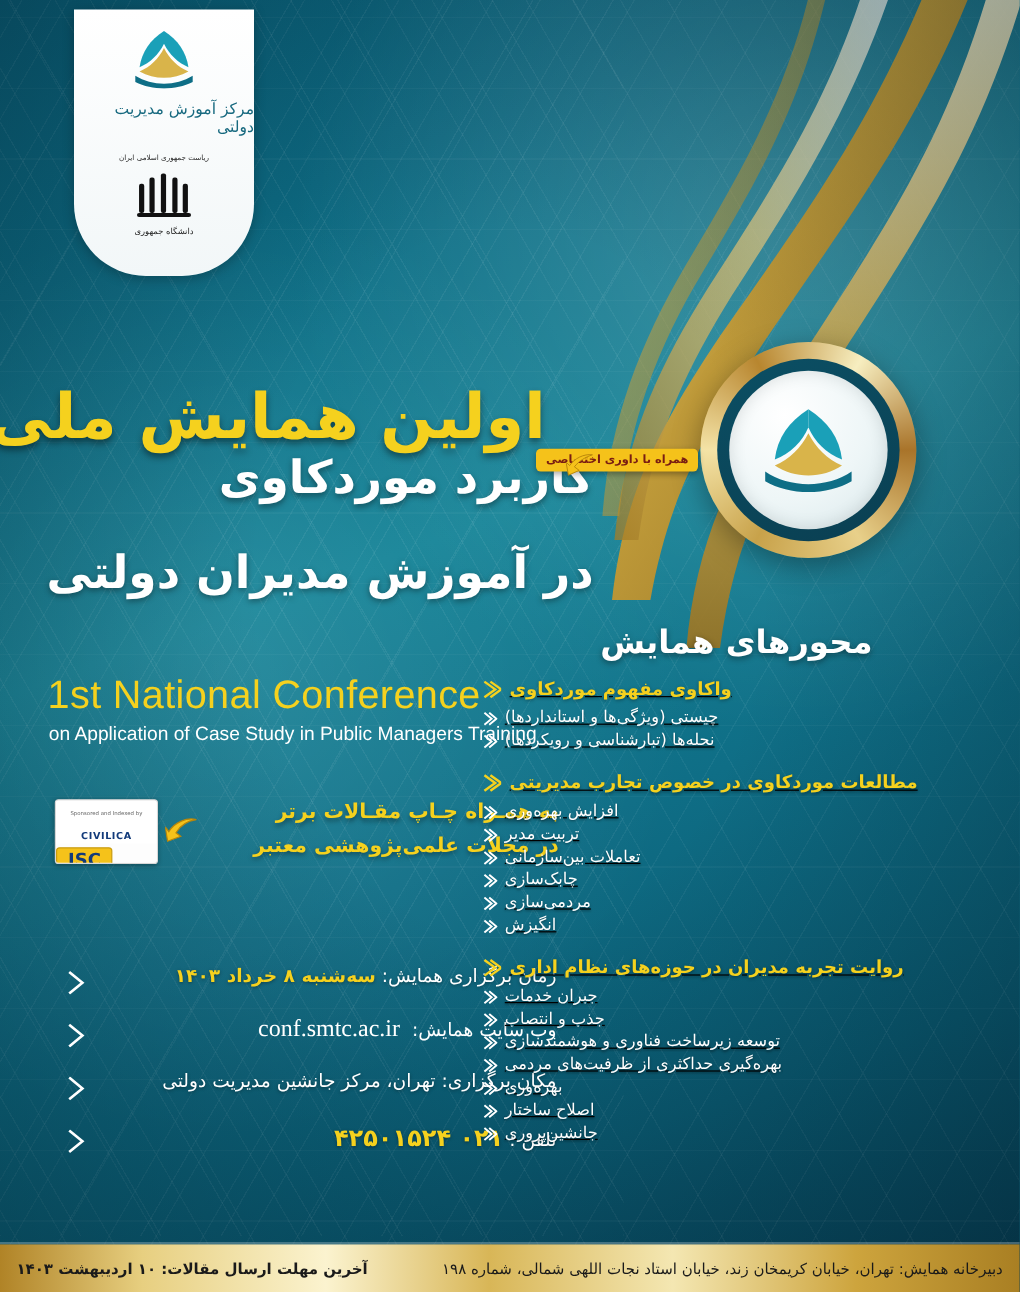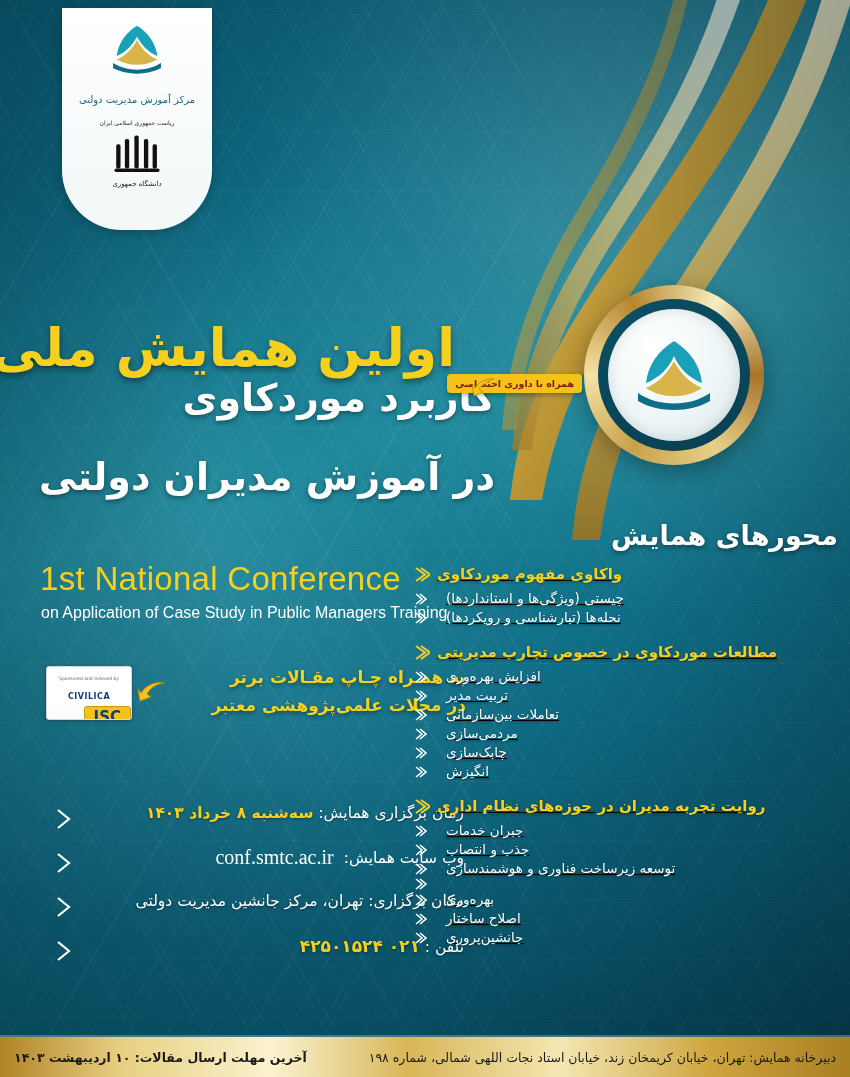--- a/index.html
+++ b/index.html
@@ -44,21 +44,21 @@
   
   .logo-panel{
     position:absolute;left:62px;top:8px;width:150px;height:222px;
     background:linear-gradient(180deg,#ffffff 0%,#f2f7f8 100%);
     border-radius:0 0 60px 60px;
     box-shadow:0 2px 10px rgba(0,0,0,.25);
     display:flex;flex-direction:column;align-items:center;
     padding-top:14px;box-sizing:border-box;
   }
   .logo-panel .mark{width:62px;height:52px;}
-  .logo-panel .cap1{font-size:10px;color:#17697f;margin-top:20px;letter-spacing:.2px;}
+  .logo-panel .cap1{font-size:13px;color:#17697f;margin-top:10px;letter-spacing:.2px;}
   .logo-panel .cap2{font-size:6px;color:#2b2b2b;margin-top:14px;}
   .logo-panel .emb{width:52px;height:44px;margin-top:4px;}
   .logo-panel .cap3{font-size:7px;color:#1b1b1b;margin-top:6px;}
 
   
   .seal{
     position:absolute;left:584px;top:285px;width:180px;height:180px;
   }
   .seal .ring{
     position:absolute;inset:0;border-radius:50%;
@@ -108,21 +108,21 @@
   
   .badge-row{position:absolute;left:46px;top:663px;width:420px;height:58px;}
   .isc-box{
     position:absolute;left:0;top:3px;width:84px;height:52px;background:#fff;
     border:1px solid #d7d7d7;border-radius:3px;box-shadow:0 1px 4px rgba(0,0,0,.3);
     overflow:hidden;
   }
   .isc-top{height:22px;background:#fff;display:flex;align-items:center;justify-content:center;gap:3px;text-align:right;}
   .isc-top .cv{font-size:8px;color:#123a7a;font-weight:bold;letter-spacing:.5px;direction:ltr;}
   .isc-top .cvs{font-size:4.5px;color:#666;direction:ltr;}
-  .isc-bot{height:28px;background:#fdfdfd;display:flex;align-items:center;justify-content:flex-start;}
+  .isc-bot{height:28px;background:#fdfdfd;display:flex;align-items:center;justify-content:flex-end;}
   .isc-bot .isc{
     display:inline-block;background:#f5c21a;color:#123a7a;font-weight:bold;
     font-size:15px;padding:1px 9px;border-radius:3px;direction:ltr;border:1px solid #c99c10;
   }
   .badge-arrow{position:absolute;left:92px;top:16px;width:28px;height:26px;}
   .badge-text{
     position:absolute;right:0;top:0;text-align:right;color:#f5d11e;
     font-size:17px;font-weight:bold;line-height:28px;text-shadow:0 2px 4px rgba(0,0,0,.4);
   }
 
@@ -132,36 +132,36 @@
   .info-chev{position:absolute;left:12px;top:9px;width:16px;height:20px;}
   .info-text{
     position:absolute;right:0;top:4px;color:#ffffff;font-size:15.5px;white-space:nowrap;
     text-shadow:0 1px 3px rgba(0,0,0,.4);
     text-align:center;
   }
   .info-text .val{color:#f5d11e;font-weight:bold;}
   .info-row .site-wrap{position:absolute;right:0;top:2px;display:flex;align-items:center;gap:10px;direction:rtl;}
   .info-row .site-wrap .lbl{color:#fff;font-size:15.5px;}
   .info-row .site-wrap .u{direction:ltr;color:#ffffff;font-size:20px;font-family:"Liberation Serif",serif;}
-  .phone .num{color:#f5d11e;font-weight:bold;font-size:17px;}
-
-  
-  .axes{position:absolute;right:6px;top:520px;width:430px;text-align:right;}
+  .phone .num{color:#f5d11e;font-weight:bold;font-size:20px;}
+
+  
+  .axes{position:absolute;right:18px;top:520px;width:430px;text-align:center;}
   .axes-head{
     font-size:27px;font-weight:bold;color:#ffffff;text-shadow:0 2px 5px rgba(0,0,0,.45);
     margin-bottom:14px;padding-right:6px;
   }
   .grp-title{
     font-size:15px;font-weight:bold;color:#f5d11e;margin:0 0 6px 0;
     display:flex;align-items:center;justify-content:flex-end;gap:7px;
     text-shadow:0 1px 3px rgba(0,0,0,.4);
   }
   .axis-item{
     font-size:13.5px;color:#ffffff;line-height:19px;
-    display:flex;align-items:center;justify-content:flex-end;gap:19px;
+    display:flex;align-items:center;justify-content:flex-end;gap:6px;
     text-shadow:0 1px 2px rgba(0,0,0,.45);
   }
   .grp{margin-bottom:16px;text-decoration:underline;}
   .chev-s{width:13px;height:12px;flex:0 0 auto;}
   .chev-m{width:16px;height:15px;flex:0 0 auto;}
 
   .spec-badge{
     position:absolute;right:268px;top:374px;width:110px;height:26px;
   }
   .spec-badge .bub{
@@ -368,28 +368,28 @@
           </svg>
       </div>
       <div class="axis-item">
         <span>تعاملات بین‌سازمانی</span>
         <svg class="chev-s" viewBox="0 0 13 12" xmlns="http://www.w3.org/2000/svg">
             <path d="M2 1 L8 6 L2 11" fill="none" stroke="#ffffff" stroke-width="1.6"></path>
             <path d="M6 1 L12 6 L6 11" fill="none" stroke="#ffffff" stroke-width="1.6"></path>
           </svg>
       </div>
       <div class="axis-item">
+        <span>چابک‌سازی</span>
+        <svg class="chev-s" viewBox="0 0 13 12" xmlns="http://www.w3.org/2000/svg">
+            <path d="M2 1 L8 6 L2 11" fill="none" stroke="#ffffff" stroke-width="1.6"></path>
+            <path d="M6 1 L12 6 L6 11" fill="none" stroke="#ffffff" stroke-width="1.6"></path>
+          </svg>
+      </div>
+      <div class="axis-item">
         <span>مردمی‌سازی</span>
-        <svg class="chev-s" viewBox="0 0 13 12" xmlns="http://www.w3.org/2000/svg">
-            <path d="M2 1 L8 6 L2 11" fill="none" stroke="#ffffff" stroke-width="1.6"></path>
-            <path d="M6 1 L12 6 L6 11" fill="none" stroke="#ffffff" stroke-width="1.6"></path>
-          </svg>
-      </div>
-      <div class="axis-item">
-        <span>چابک‌سازی</span>
         <svg class="chev-s" viewBox="0 0 13 12" xmlns="http://www.w3.org/2000/svg">
             <path d="M2 1 L8 6 L2 11" fill="none" stroke="#ffffff" stroke-width="1.6"></path>
             <path d="M6 1 L12 6 L6 11" fill="none" stroke="#ffffff" stroke-width="1.6"></path>
           </svg>
       </div>
       <div class="axis-item">
         <span>انگیزش</span>
         <svg class="chev-s" viewBox="0 0 13 12" xmlns="http://www.w3.org/2000/svg">
             <path d="M2 1 L8 6 L2 11" fill="none" stroke="#ffffff" stroke-width="1.6"></path>
             <path d="M6 1 L12 6 L6 11" fill="none" stroke="#ffffff" stroke-width="1.6"></path>
@@ -420,20 +420,21 @@
           </svg>
       </div>
       <div class="axis-item">
         <span>توسعه زیرساخت فناوری و هوشمندسازی</span>
         <svg class="chev-s" viewBox="0 0 13 12" xmlns="http://www.w3.org/2000/svg">
             <path d="M2 1 L8 6 L2 11" fill="none" stroke="#ffffff" stroke-width="1.6"></path>
             <path d="M6 1 L12 6 L6 11" fill="none" stroke="#ffffff" stroke-width="1.6"></path>
           </svg>
       </div>
       <div class="axis-item">
+        <span>بهره‌گیری حداکثری از ظرفیت‌های مردمی</span>
         <svg class="chev-s" viewBox="0 0 13 12" xmlns="http://www.w3.org/2000/svg">
             <path d="M2 1 L8 6 L2 11" fill="none" stroke="#ffffff" stroke-width="1.6"></path>
             <path d="M6 1 L12 6 L6 11" fill="none" stroke="#ffffff" stroke-width="1.6"></path>
           </svg>
       </div>
       <div class="axis-item">
         <span>بهره‌وری</span>
         <svg class="chev-s" viewBox="0 0 13 12" xmlns="http://www.w3.org/2000/svg">
             <path d="M2 1 L8 6 L2 11" fill="none" stroke="#ffffff" stroke-width="1.6"></path>
             <path d="M6 1 L12 6 L6 11" fill="none" stroke="#ffffff" stroke-width="1.6"></path>

